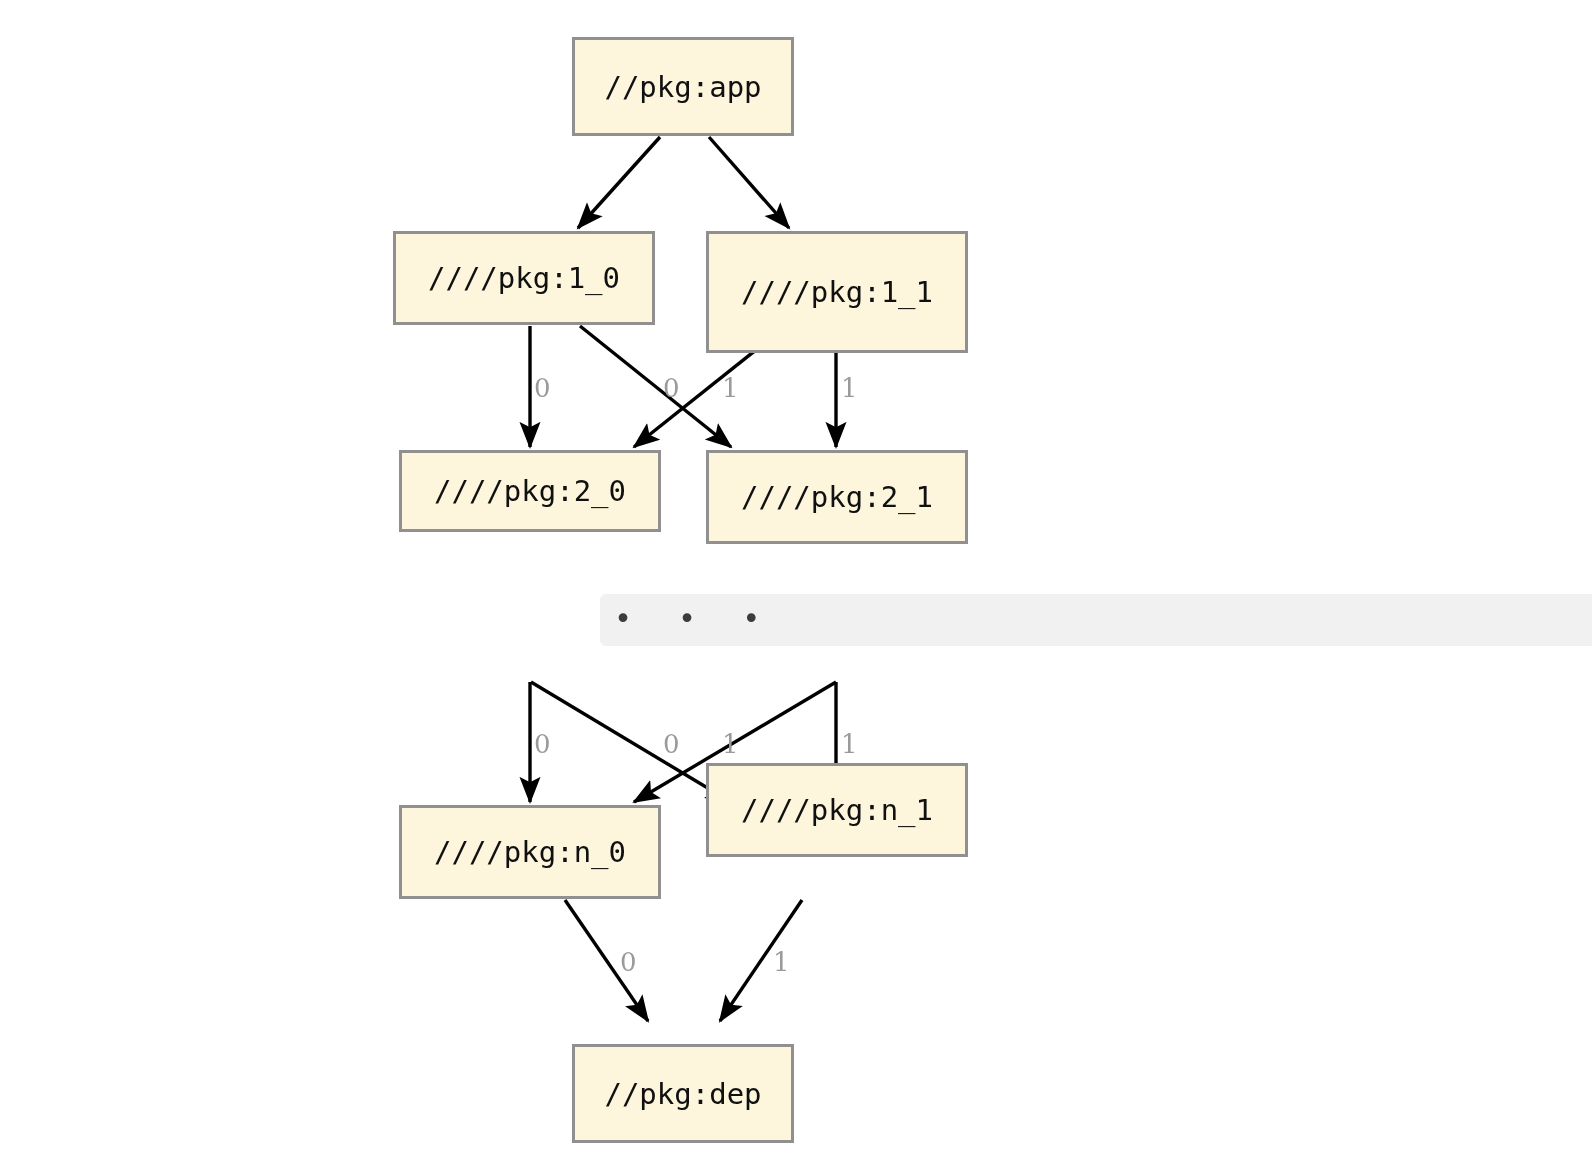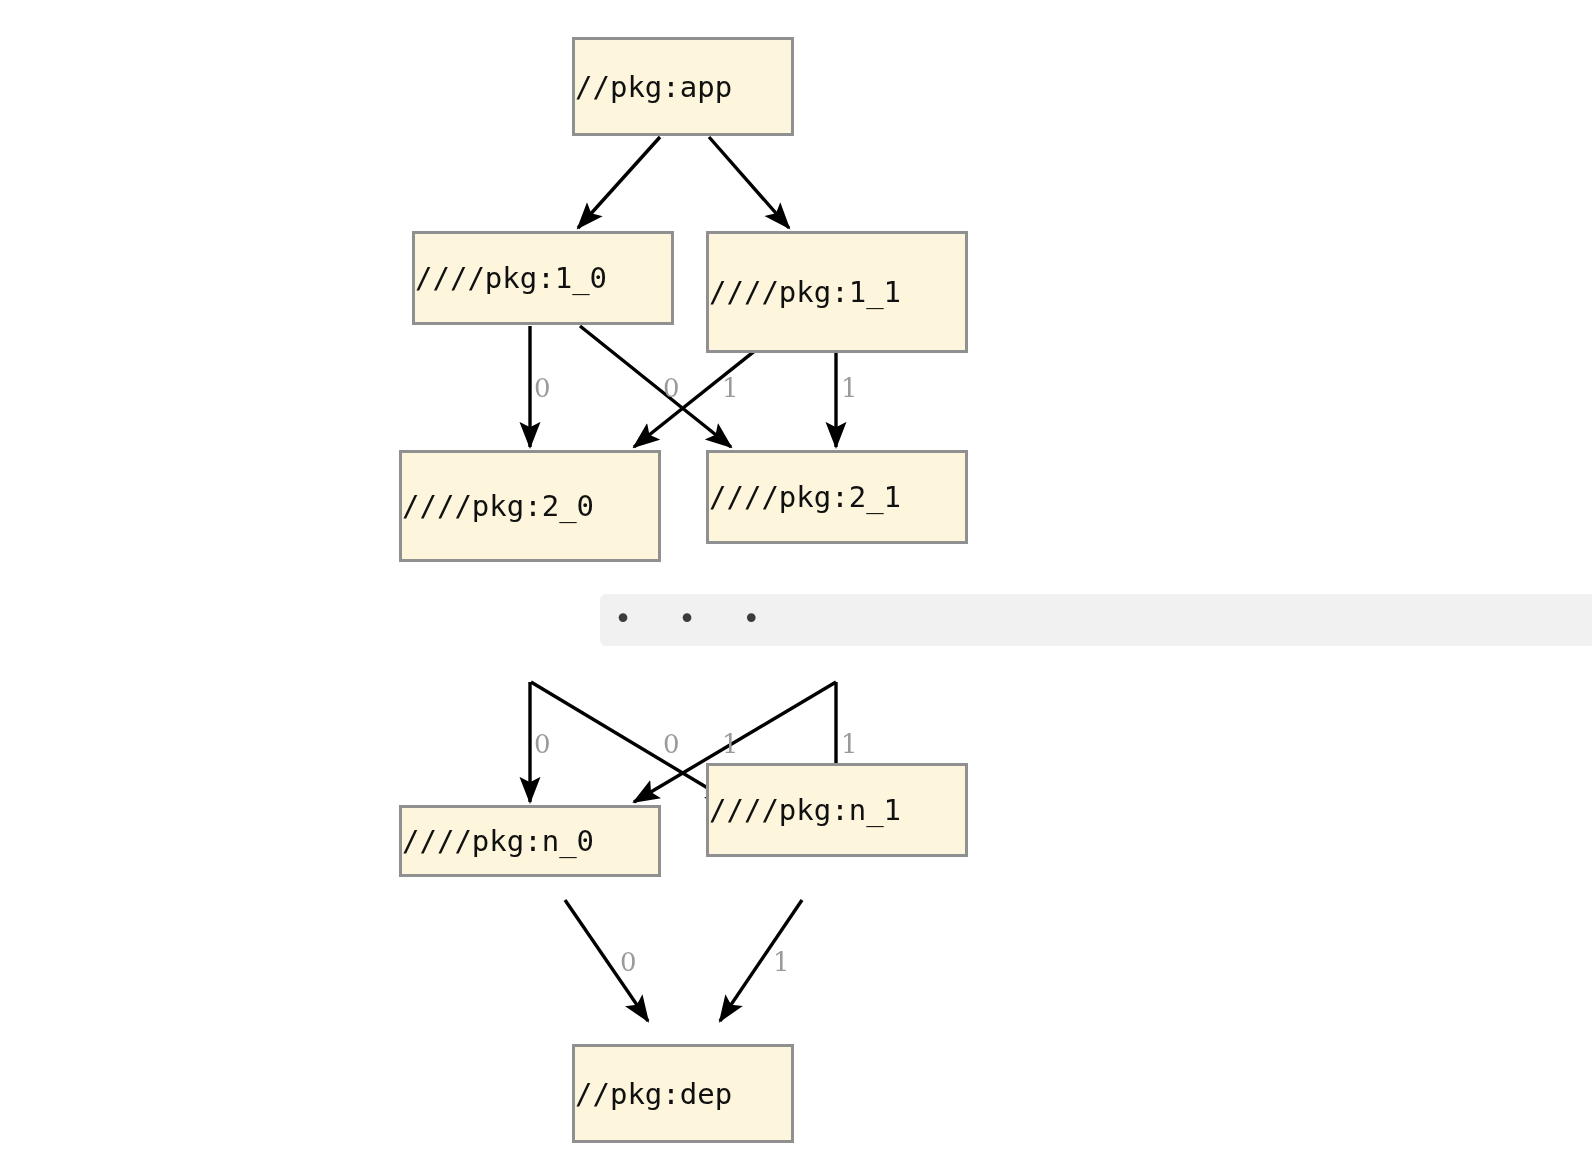--- a/index.html
+++ b/index.html
@@ -24,21 +24,21 @@
     width: 1592px;
     height: 1162px;
   }
   .node-box {
     position: absolute;
     box-sizing: border-box;
     background: #fdf6dc;
     border: 3px solid #909090;
     display: flex;
     align-items: center;
-    justify-content: flex-start;
+    justify-content: center;
   }
   .node-label {
     font-family: "DejaVu Sans Mono", "Liberation Mono", monospace;
     font-size: 29px;
     color: #101010;
     letter-spacing: 0px;
     white-space: nowrap;
   }
   .ellipsis-band {
     position: absolute;
@@ -89,33 +89,33 @@
         <line x1="836" y1="682" x2="634" y2="802" stroke="#000000" stroke-width="3.4" marker-end="url(#arrowhead)"></line>
         <line x1="836" y1="682" x2="836" y2="802" stroke="#000000" stroke-width="3.4" marker-end="url(#arrowhead)"></line>
         <line x1="565" y1="900" x2="648" y2="1021" stroke="#000000" stroke-width="3.4" marker-end="url(#arrowhead)"></line>
         <line x1="802" y1="900" x2="720" y2="1021" stroke="#000000" stroke-width="3.4" marker-end="url(#arrowhead)"></line>
       </g>
   </svg>
 
   <div class="node-box" id="node-app" style="left: 572px; top: 37px; width: 222px; height: 99px; background: rgb(253, 246, 220); border-color: rgb(144, 144, 144);">
     <span class="node-label">//pkg:app</span>
   </div>
-  <div class="node-box" id="node-n1_0" style="left: 412px; top: 231px; width: 262px; height: 94px; background: rgb(253, 246, 220); border-color: rgb(144, 144, 144);">
+  <div class="node-box" id="node-n1_0" style="left: 393px; top: 231px; width: 262px; height: 94px; background: rgb(253, 246, 220); border-color: rgb(144, 144, 144);">
     <span class="node-label">////pkg:1_0</span>
   </div>
   <div class="node-box" id="node-n1_1" style="left: 706px; top: 231px; width: 262px; height: 122px; background: rgb(253, 246, 220); border-color: rgb(144, 144, 144);">
     <span class="node-label">////pkg:1_1</span>
   </div>
-  <div class="node-box" id="node-n2_0" style="left: 399px; top: 450px; width: 262px; height: 112px; background: rgb(253, 246, 220); border-color: rgb(144, 144, 144);">
+  <div class="node-box" id="node-n2_0" style="left: 399px; top: 450px; width: 262px; height: 82px; background: rgb(253, 246, 220); border-color: rgb(144, 144, 144);">
     <span class="node-label">////pkg:2_0</span>
   </div>
   <div class="node-box" id="node-n2_1" style="left: 706px; top: 450px; width: 262px; height: 94px; background: rgb(253, 246, 220); border-color: rgb(144, 144, 144);">
     <span class="node-label">////pkg:2_1</span>
   </div>
-  <div class="node-box" id="node-nn_0" style="left: 399px; top: 805px; width: 262px; height: 72px; background: rgb(253, 246, 220); border-color: rgb(144, 144, 144);">
+  <div class="node-box" id="node-nn_0" style="left: 399px; top: 805px; width: 262px; height: 94px; background: rgb(253, 246, 220); border-color: rgb(144, 144, 144);">
     <span class="node-label">////pkg:n_0</span>
   </div>
   <div class="node-box" id="node-nn_1" style="left: 706px; top: 763px; width: 262px; height: 94px; background: rgb(253, 246, 220); border-color: rgb(144, 144, 144);">
     <span class="node-label">////pkg:n_1</span>
   </div>
   <div class="node-box" id="node-dep" style="left: 572px; top: 1044px; width: 222px; height: 99px; background: rgb(253, 246, 220); border-color: rgb(144, 144, 144);">
     <span class="node-label">//pkg:dep</span>
   </div>
 
   <div class="ellipsis-band" id="ellipsis-band" style="left: 600px; top: 594px; width: 992px; height: 52px; background: rgb(241, 241, 241);">

